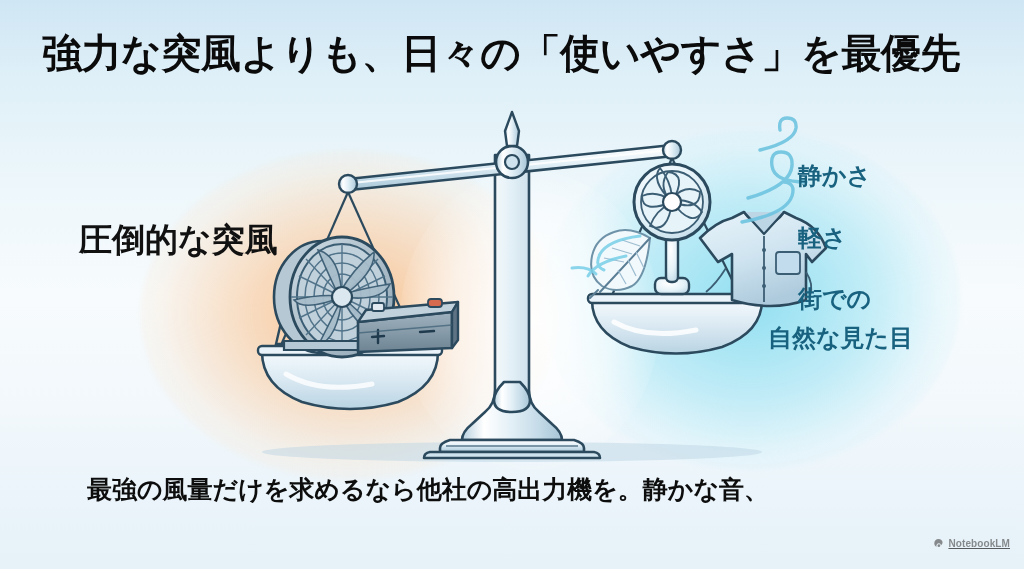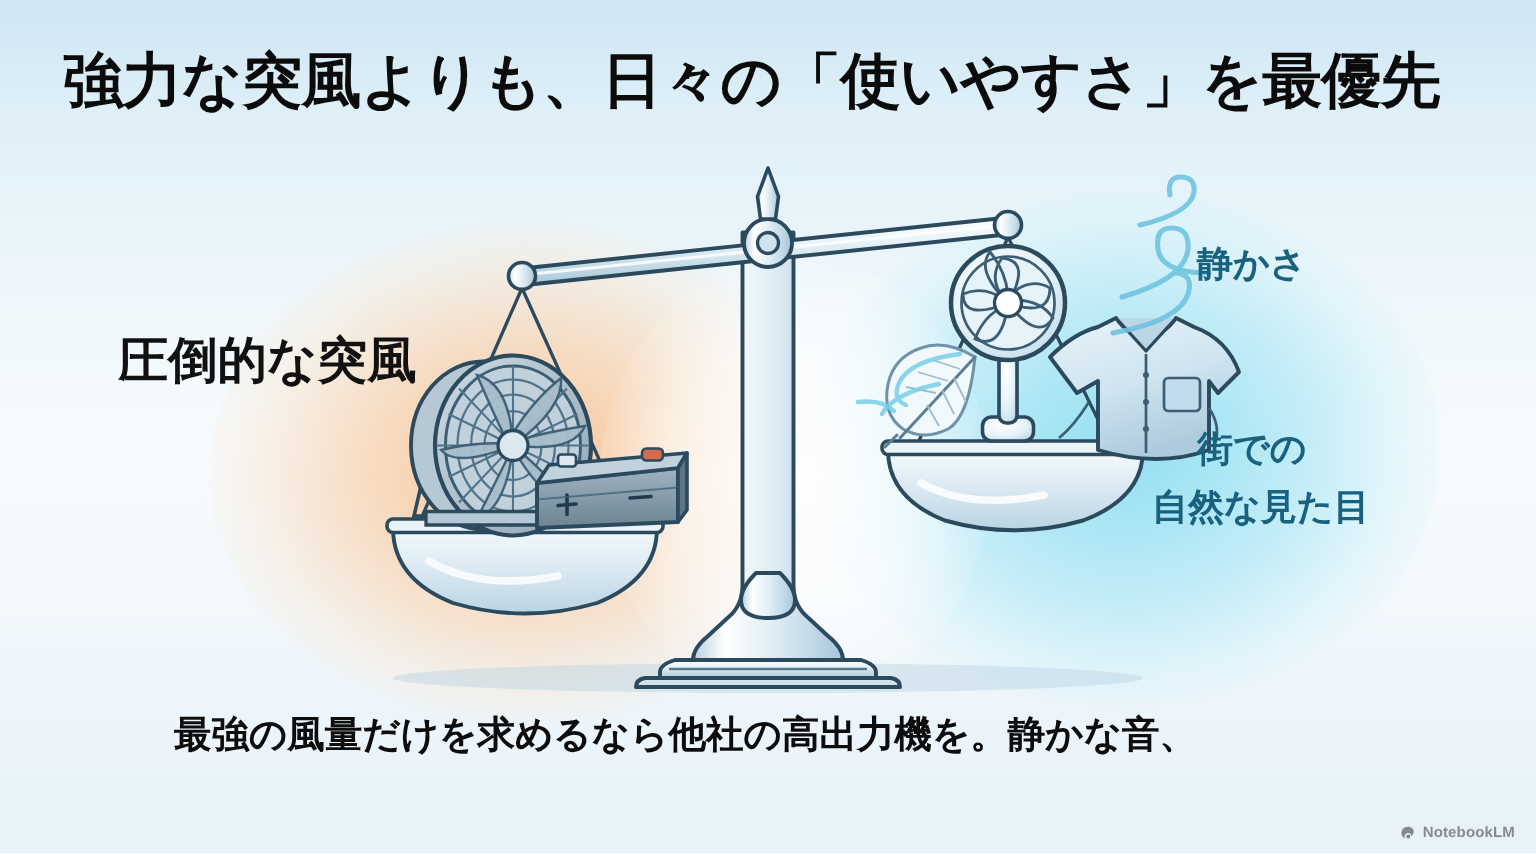--- a/index.html
+++ b/index.html
@@ -96,33 +96,33 @@
   #right-label-4 { left: 768px; top: 322px; }
 
   .caption {
     position: absolute;
     width: 856px;
     text-align: center;
     font-size: 25px;
     font-weight: 700;
     color: #0d0d0d;
     white-space: nowrap;
-    padding-left: 29px;
   }
   #caption-1 { left: 0; top: 473px; }
   #caption-2 { left: 0; top: 505px; }
 
   
   #watermark {
     position: absolute;
-    right: 14px; bottom: 8px;
+    right: 14px; bottom: 20px;
     display: flex;
     align-items: center;
     gap: 4px;
     opacity: 0.62;
+    text-decoration: underline;
   }
   #watermark .wm-text {
     font-size: 10px;
     font-weight: 600;
     color: #4a4a4a;
     letter-spacing: 0.1px;
   }
 
   
   #scale-svg {
@@ -334,20 +334,21 @@
       <path d="M626 256 Q596 262 588 276"></path>
       <path d="M572 268 Q588 266 596 274"></path>
     </g>
   </svg>
 
   <div id="title">強力な突風よりも、日々の「使いやすさ」を最優先</div>
 
   <div class="left-label" id="left-label-1">圧倒的な突風</div>
 
   <div class="right-label" id="right-label-1">静かさ</div>
+  <div class="right-label" id="right-label-2">軽さ</div>
   <div class="right-label" id="right-label-3">街での</div>
   <div class="right-label" id="right-label-4">自然な見た目</div>
 
   <div class="caption" id="caption-1">最強の風量だけを求めるなら他社の高出力機を。静かな音、</div>
 
   <div id="watermark">
     <svg width="11" height="11" viewBox="0 0 12 12">
       <path d="M6 1.2 C3.4 1.2 1.4 3.2 1.4 5.8 C1.4 7.6 2.4 9.1 3.9 9.9 C3.5 8.9 3.6 7.6 4.3 6.7
                C5 5.8 6.3 5.5 7.3 6 C8.1 6.4 8.6 7.2 8.6 8.1 C9.7 7.3 10.4 6 10.4 4.6
                C10.4 2.8 8.4 1.2 6 1.2 Z" fill="#4a4a4a"></path>

